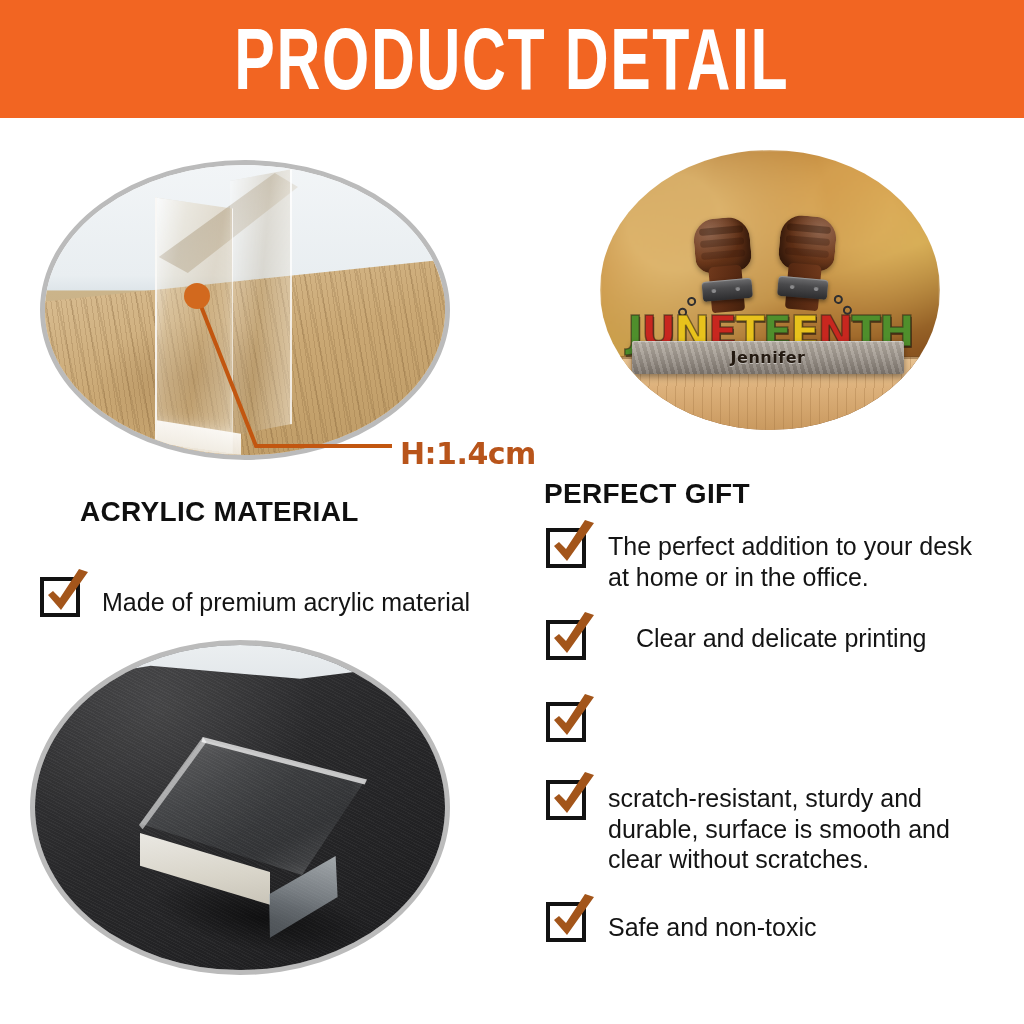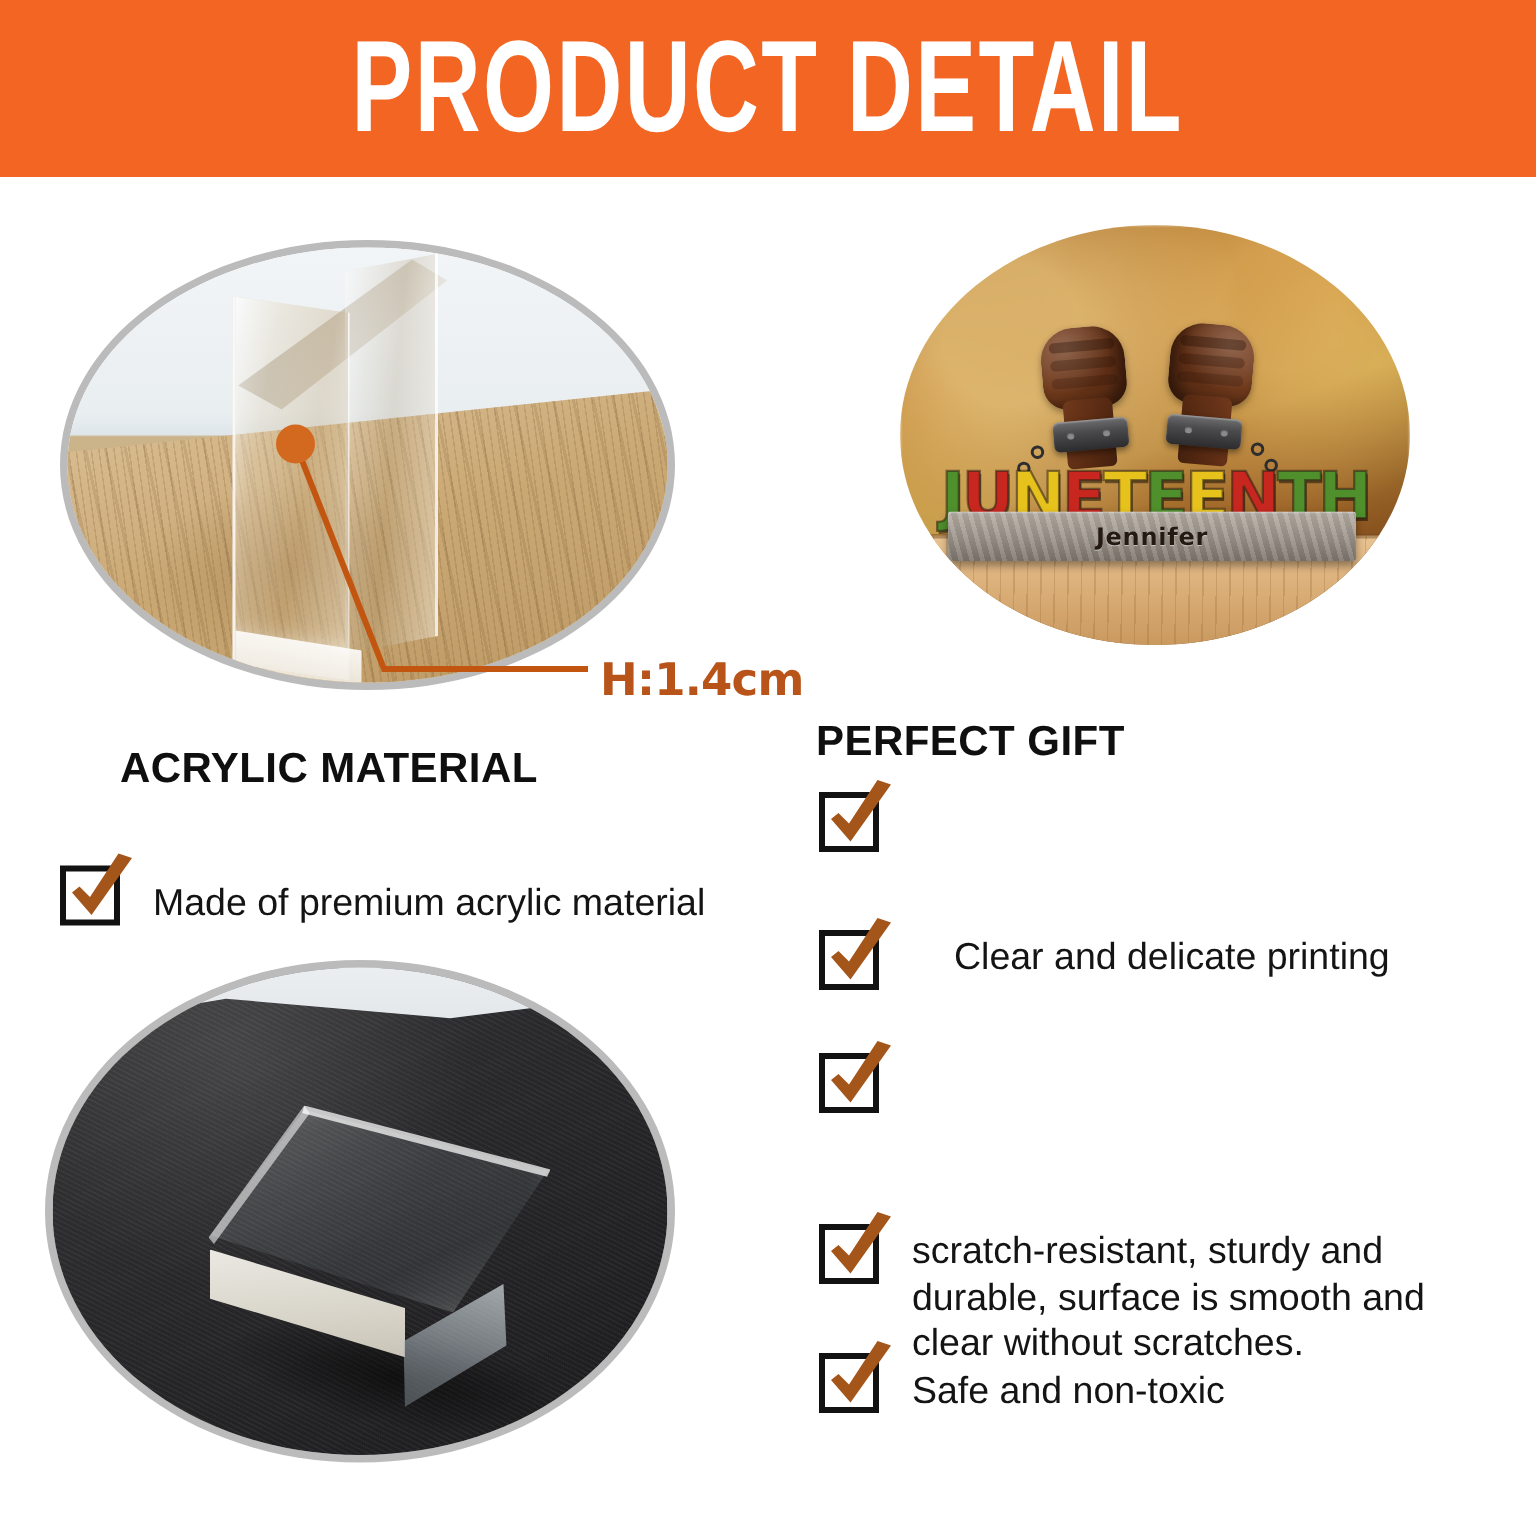--- a/index.html
+++ b/index.html
@@ -296,21 +296,21 @@
   .feature-text{
     font-size:25px; color:#141414;
     line-height:1.22;
     margin-left:22px;
     padding-top:3px;
   }
   #row-acrylic-0{ left:40px; top:577px; width:470px;align-items:flex-end; }
   #row-gift-0{ left:546px; top:528px; width:448px; }
   #row-gift-1{ left:546px; top:620px; width:448px;gap:28px; }
   #row-gift-2{ left:546px; top:702px; width:448px; }
-  #row-gift-3{ left:546px; top:816px; width:452px; }
+  #row-gift-3{ left:546px; top:780px; width:452px; }
   #row-gift-4{ left:546px; top:902px; width:448px;align-items:flex-end; }
 </style>
 </head>
 <body>
 
 <div id="banner">
   <div id="banner-title">PRODUCT DETAIL</div>
 </div>
 
 <div id="photo-edge" class="photo-ellipse ellipse-bordered">
@@ -389,20 +389,21 @@
 </div>
 
 <div class="section-heading" id="heading-gift">PERFECT GIFT</div>
 
 <div class="feature-row" id="row-gift-0">
   <div class="check">
     <svg viewBox="0 0 52 52">
       <path d="M7 27 L20 42 L47 4 L38 1 L19 30 L12 23 Z" fill="#A3551A"></path>
     </svg>
   </div>
+  <div class="feature-text">The perfect addition to your desk at home or in the office.</div>
 </div>
 
 <div class="feature-row" id="row-gift-1">
   <div class="check">
     <svg viewBox="0 0 52 52">
       <path d="M7 27 L20 42 L47 4 L38 1 L19 30 L12 23 Z" fill="#A3551A"></path>
     </svg>
   </div>
   <div class="feature-text">Clear and delicate printing</div>
 </div>

